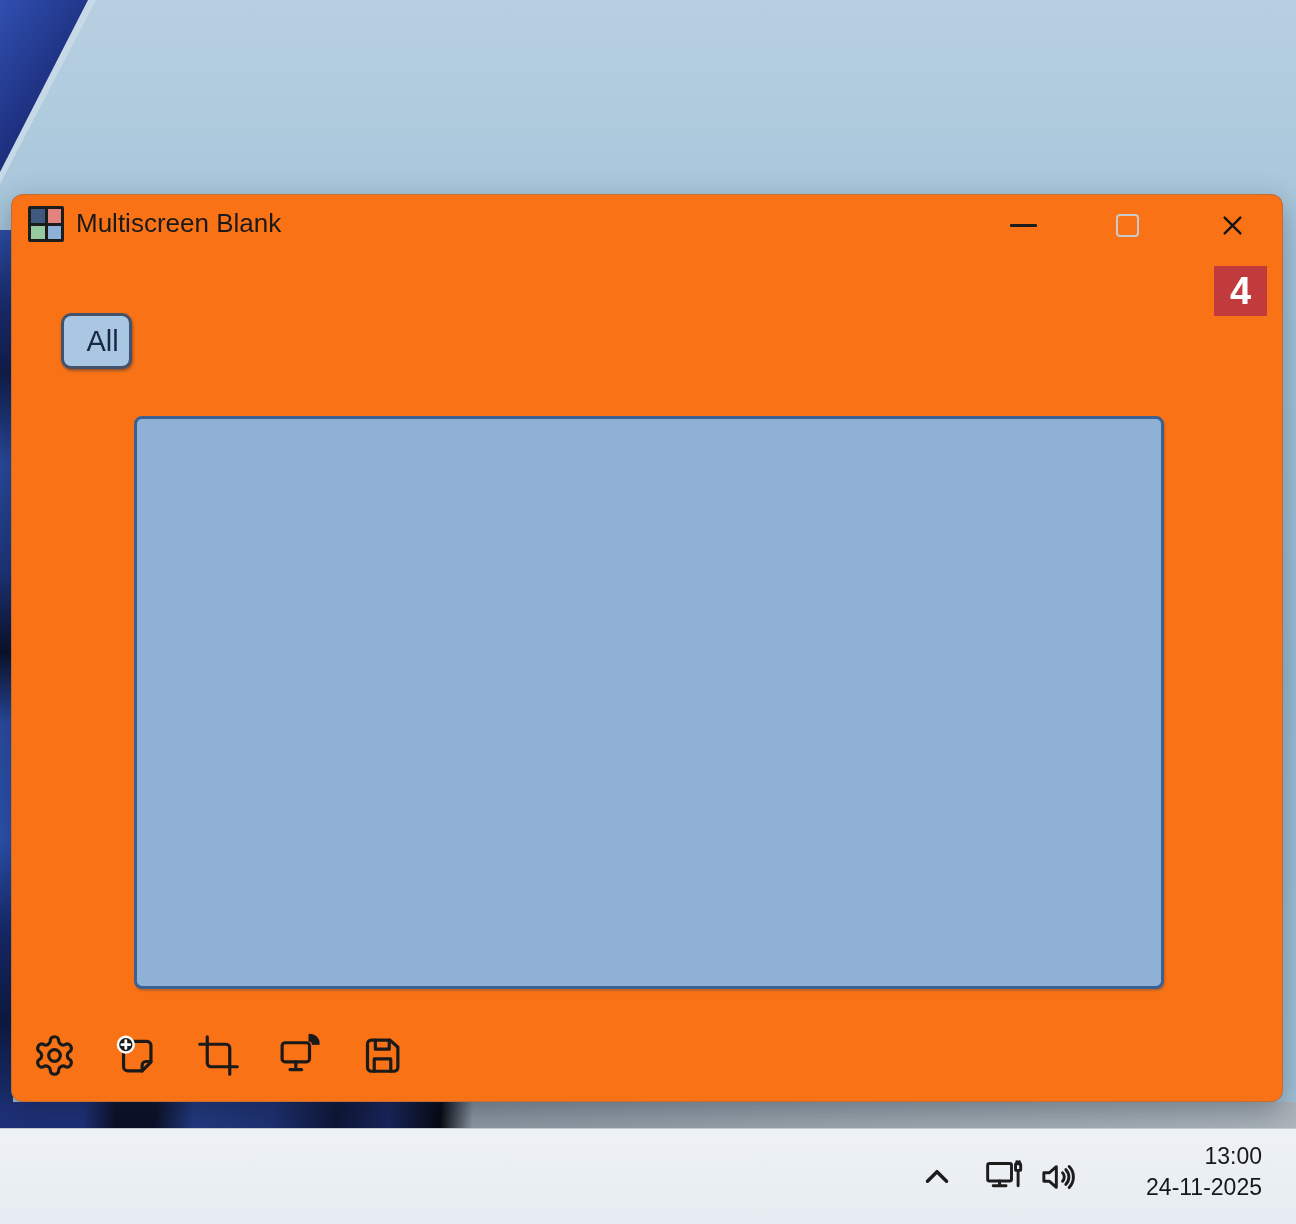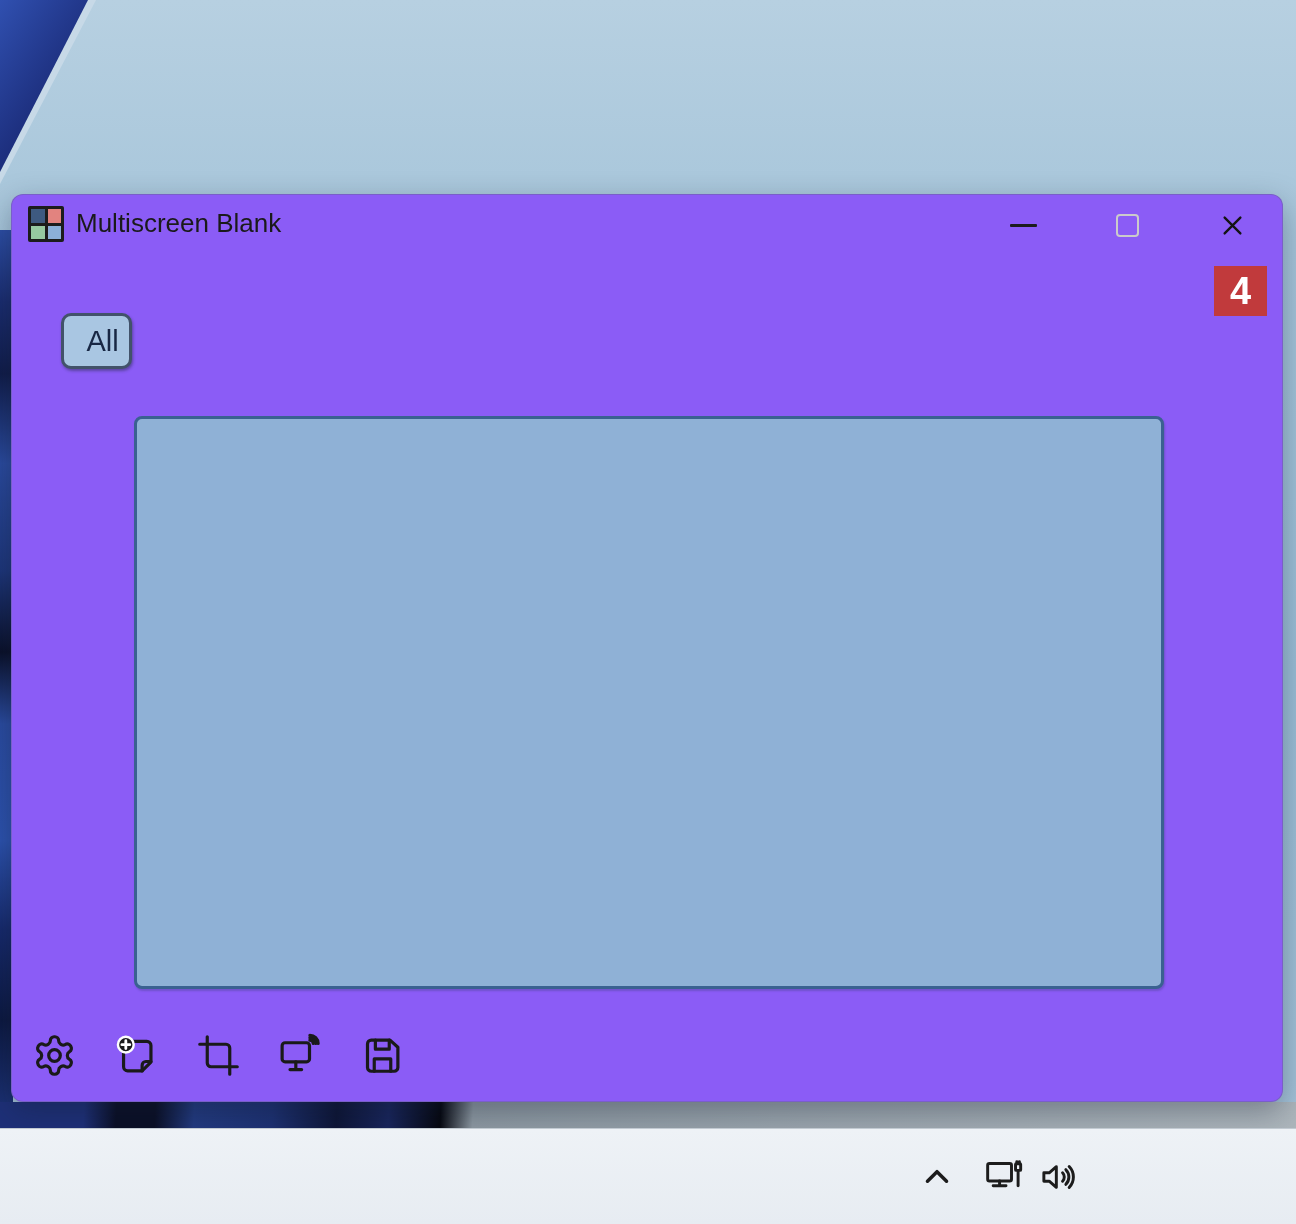--- a/index.html
+++ b/index.html
@@ -18,21 +18,21 @@
   .wp-strip { position:absolute; left:0; top:230px; width:13px; height:898px;
     background:linear-gradient(180deg,#2c4da4 0%,#1a2c6f 8%,#101c49 16%,#2a4a9e 26%,
       #1d3579 38%,#0a1029 47%,#2a4ba0 55%,#2c52ae 68%,#16296b 78%,#0c1840 88%,#1e3680 100%); }
   .wp-band { position:absolute; left:0; top:1102px; width:1296px; height:27px;
     background:linear-gradient(93deg,#1e3078 0%,#1e3078 6.5%,#0a0f26 9%,#0a0f26 12%,
       #223a80 15%,#1d3173 21%,#0d1536 26%,#18255c 30%,#05070f 34%,#8d99a2 36.5%,
       #9aa5ad 60%,#adb6bc 100%); }
 
   
   .window { position:absolute; left:11px; top:194px; width:1272px; height:908px;
-    background:#8b5cf6; border-radius:12px; border:1px solid rgba(90,100,115,.35);
+    background:#f97316; border-radius:12px; border:1px solid rgba(90,100,115,.35);
     box-shadow:0 10px 30px rgba(20,30,50,.35); }
 
   .app-icon { position:absolute; left:16px; top:11px; width:36px; height:36px;
     display:grid; grid-template-columns:1fr 1fr; grid-template-rows:1fr 1fr;
     gap:3px; padding:3px; background:#1c1c1c; border-radius:2px; }
   .app-icon span { width:100%; height:100%; }
 
   .window-title { position:absolute; left:64px; top:13px; font-size:26px; color:#1a1a1a; }
 
   .ctl { position:absolute; top:10px; width:48px; height:40px;
@@ -172,15 +172,19 @@
       </svg>
     </button>
     <button class="tray-btn tray-volume">
       <svg viewBox="0 0 24 24" class="ic-tray">
         <path d="M3.2 9.7v4.6h2.9l3.9 3.3V6.4L6.1 9.7H3.2z"></path>
         <path d="M13.4 9.7a3.3 3.3 0 0 1 0 4.6"></path>
         <path d="M15.2 8a5.7 5.7 0 0 1 0 8"></path>
         <path d="M17 6.3a8.2 8.2 0 0 1 0 11.4"></path>
       </svg>
     </button>
+    <div class="clock">
+      <div class="time">13:00</div>
+      <div class="date">24-11-2025</div>
+    </div>
   </div>
 
 </div>
 
 </body></html>

